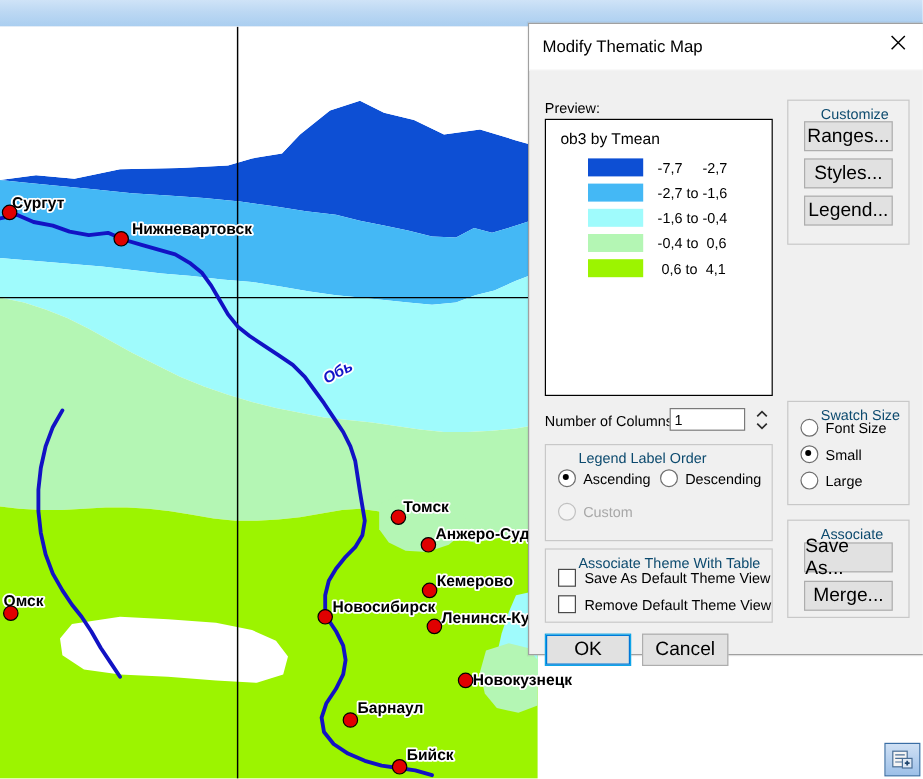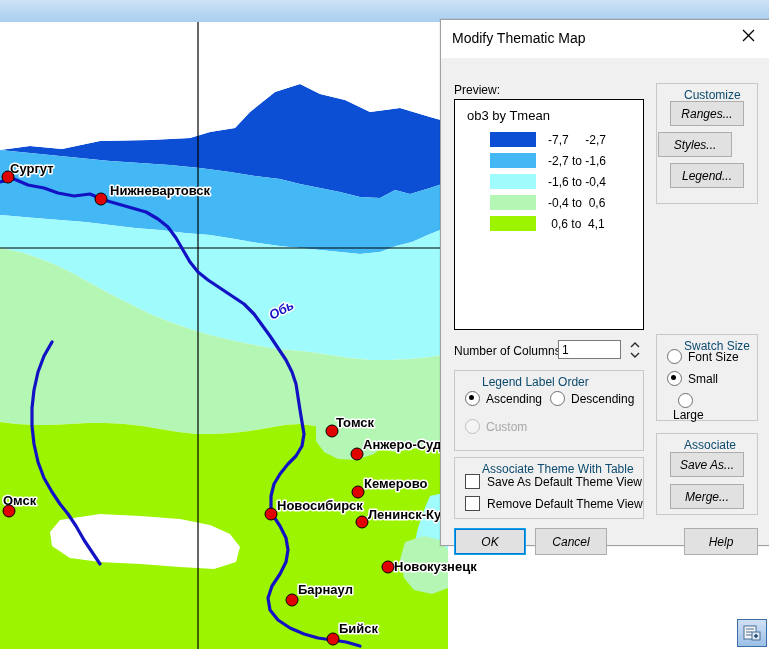--- a/index.html
+++ b/index.html
@@ -130,27 +130,27 @@
 
   .check-row{position:absolute;display:flex;align-items:center;}
   .checkbox{
     width:13px;height:13px;border:1px solid #4a4a4a;background:#fff;
     display:inline-block;flex:0 0 auto;
   }
   .check-label{margin-left:7px;font-size:12px;color:#000;}
 
   .btn{
     position:absolute;background:#e1e1e1;border:1px solid #adadad;
-    font-size:12px;color:#000;display:flex;align-items:center;justify-content:center;
-    font-family:"Liberation Sans", sans-serif;cursor:default;font-style:italic;
+    font-size:16px;color:#000;display:flex;align-items:center;justify-content:center;
+    font-family:"Liberation Sans", sans-serif;cursor:default;
   }
   .btn.default{border:1px solid #0ea5e9;box-shadow:0 0 0 1px #0078d7 inset;}
 
   #btn-ranges{left:229px;top:43px;width:72px;height:23px;}
-  #btn-styles{left:217px;top:74px;width:72px;height:23px;}
+  #btn-styles{left:229px;top:74px;width:72px;height:23px;}
   #btn-legend{left:229px;top:105px;width:72px;height:23px;}
   #btn-saveas{left:229px;top:394px;width:72px;height:23px;}
   #btn-merge{left:229px;top:426px;width:72px;height:23px;}
   #btn-ok{left:13px;top:470px;width:70px;height:25px;}
   #btn-cancel{left:94px;top:470px;width:70px;height:25px;}
   #btn-help{left:243px;top:470px;width:72px;height:25px;}
 </style>
 </head>
 <body>
 
@@ -357,29 +357,28 @@
     <div class="groupbox" id="grp-swatch">
       <span class="grouptitle">Swatch Size</span>
       <div class="radio-row" style="left:10px;top:14px;">
         <span class="radio"></span>
         <span class="radio-label">Font Size</span>
       </div>
       <div class="radio-row" style="left:10px;top:36px;text-align:center;">
         <span class="radio checked"></span>
         <span class="radio-label">Small</span>
       </div>
-      <div class="radio-row" style="left:10px;top:58px;flex-direction:column;">
+      <div class="radio-row" style="left:10px;top:58px;">
         <span class="radio"></span>
         <span class="radio-label">Large</span>
       </div>
     </div>
 
     <div class="groupbox" id="grp-template">
       <span class="grouptitle">Associate</span>
     </div>
     <div class="btn" id="btn-saveas">Save As...</div>
     <div class="btn" id="btn-merge">Merge...</div>
 
     <div class="btn default" id="btn-ok">OK</div>
     <div class="btn" id="btn-cancel">Cancel</div>
-    <div class="btn" id="btn-help">Help</div>
   </div>
 </div>
 
 </body></html>

